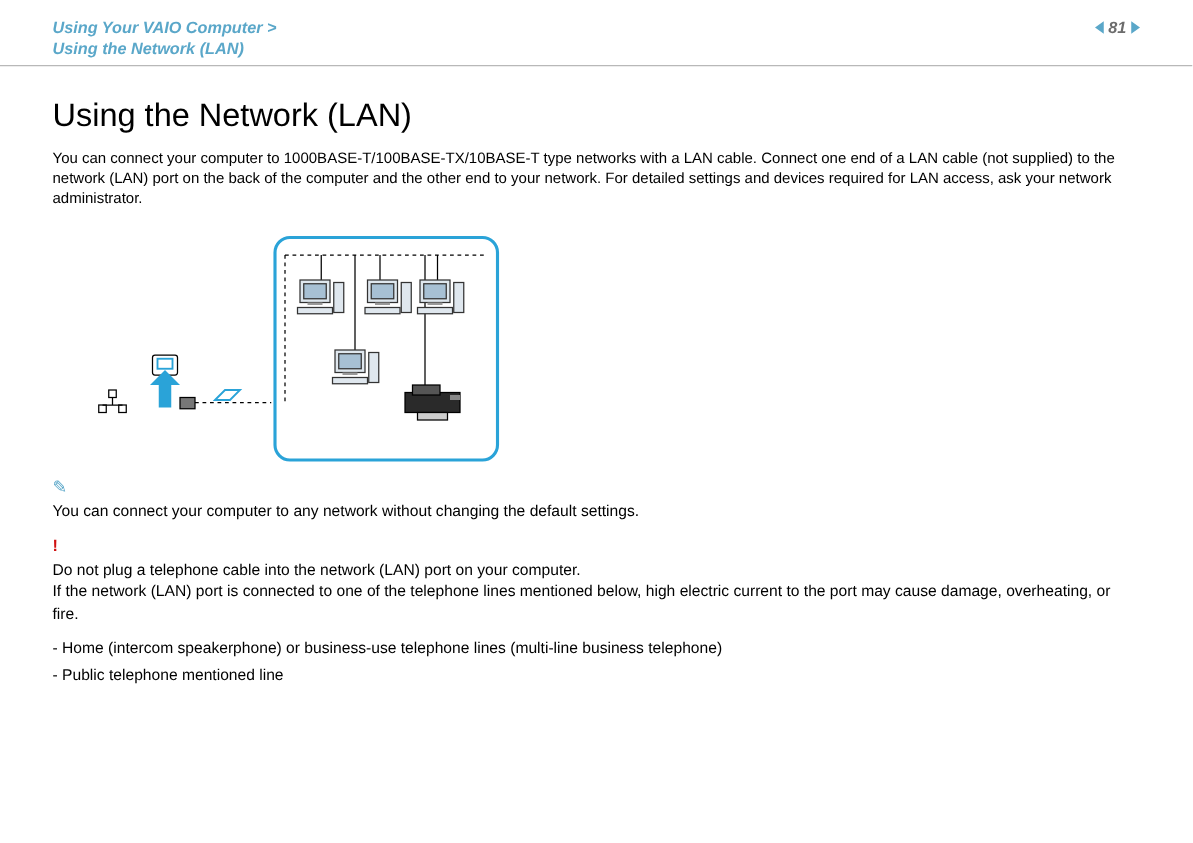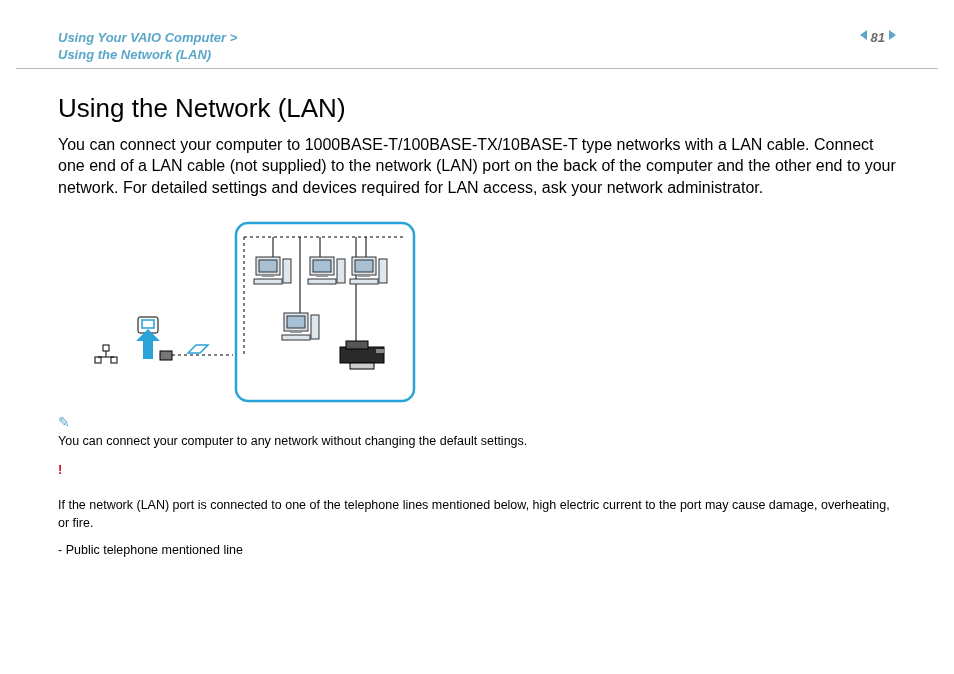--- a/index.html
+++ b/index.html
@@ -10,38 +10,39 @@
     background: #fff;
     font-family: Arial, Helvetica, sans-serif;
     color: #000;
     overflow: hidden;
   }
   .page {
     position: relative;
     width: 954px;
     height: 674px;
     box-sizing: border-box;
-    padding: 16px;
+    padding: 0;
   }
   .header {
     padding: 14px 42px 4px 42px;
     display: flex;
     justify-content: space-between;
     align-items: flex-start;
     border-bottom: 1px solid #b8b8b8;
   }
   .breadcrumb {
     color: #5aa7c9;
     font-weight: bold;
     font-style: italic;
     font-size: 13px;
     line-height: 1.3;
   }
   .pager {
     display: flex;
+    align-items: center;
     gap: 4px;
     color: #6c6c6c;
     font-weight: bold;
     font-style: italic;
   }
   .pager .num {
     color: #6c6c6c;
     font-size: 13px;
   }
   .chev {
@@ -60,21 +61,21 @@
   }
   .content {
     padding: 24px 42px 0 42px;
   }
   h1 {
     font-weight: normal;
     font-size: 26px;
     margin: 0 0 10px 0;
   }
   .intro {
-    font-size: 16px;
+    font-size: 12px;
     line-height: 1.35;
     margin: 0 0 18px 0;
   }
   .figure {
     margin: 0 0 6px 30px;
     width: 360px;
     height: 190px;
     position: relative;
   }
   .figure svg { display:block; }
@@ -209,23 +210,24 @@
         </g>
       </svg>
     </div>
 
     <div class="note-block">
       <span class="pencil-icon">✎</span><br>
       <span class="note-text">You can connect your computer to any network without changing the default settings.</span>
 
       <div>
         <span class="bang">!</span><br>
-        <br>
+        <span class="warn-text">Do not plug a telephone cable into the network (LAN) port on your computer.</span><br>
         <span class="warn-text">If the network (LAN) port is connected to one of the telephone lines mentioned below, high electric current to the port may cause damage, overheating, or fire.</span>
       </div>
 
       <ul class="bullets">
+        <li>Home (intercom speakerphone) or business-use telephone lines (multi-line business telephone)</li>
         <li>Public telephone mentioned line</li>
       </ul>
     </div>
 
   </div>
 </div>
 
 </body></html>

